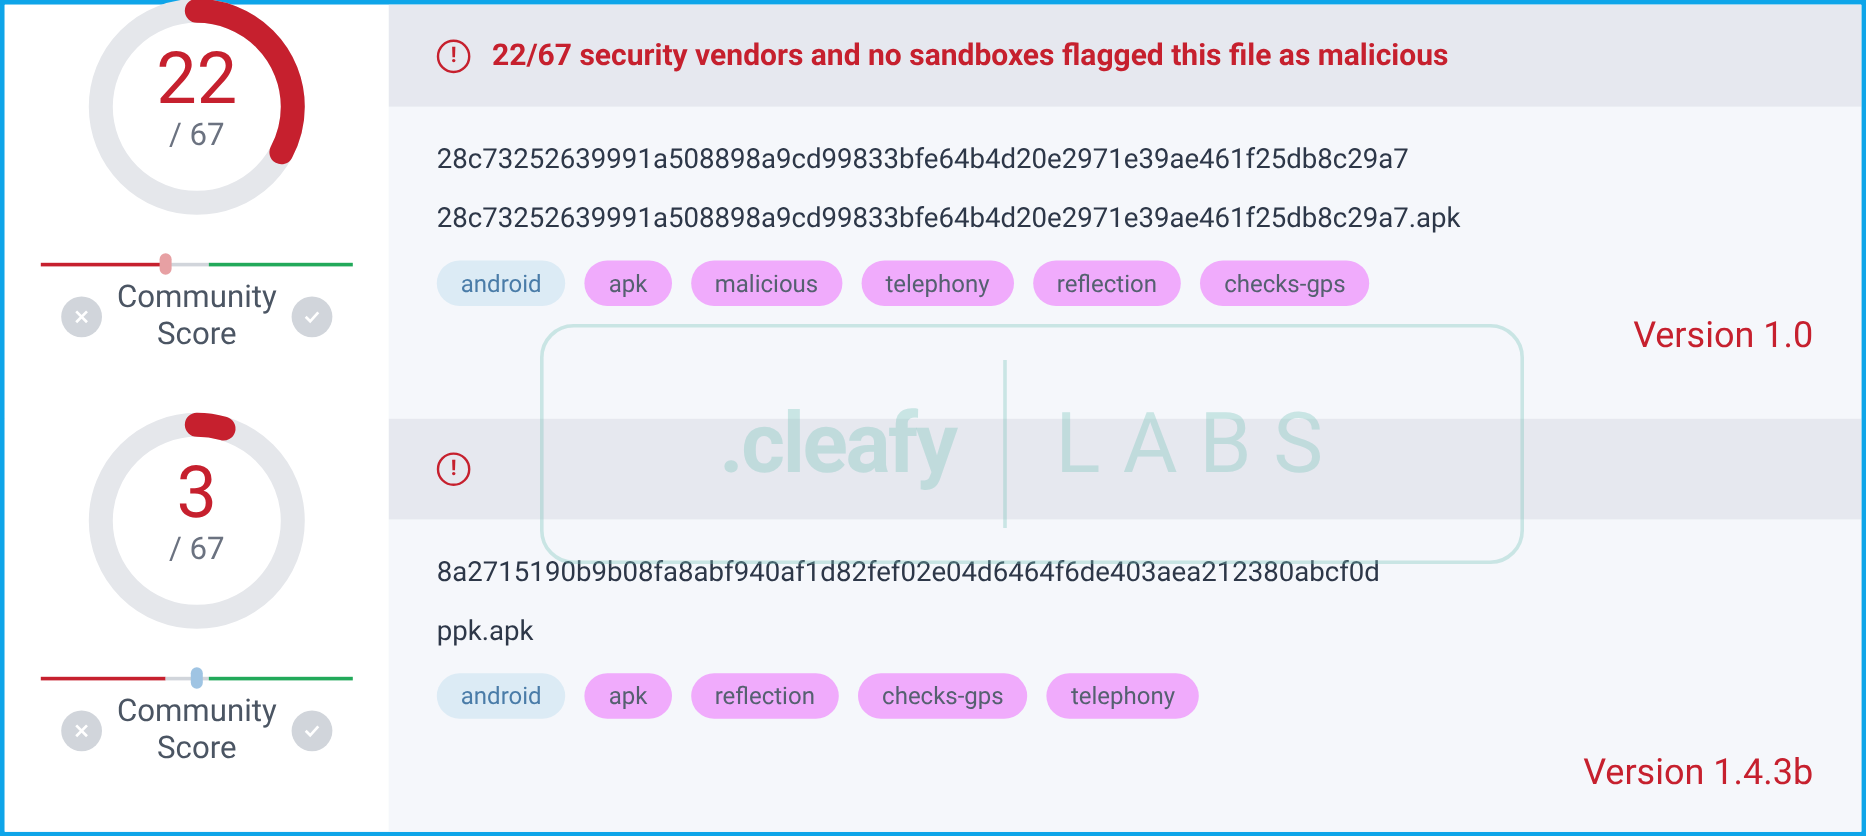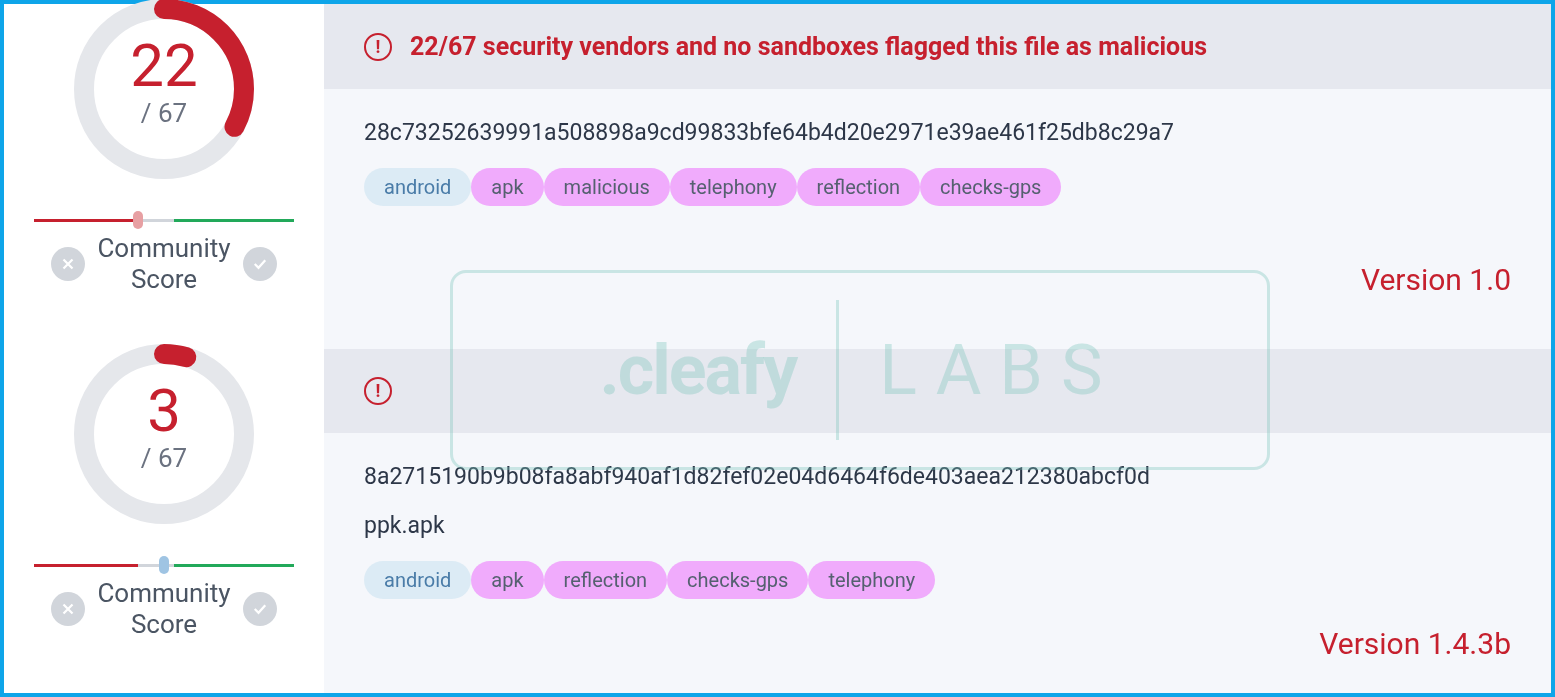--- a/index.html
+++ b/index.html
@@ -132,20 +132,21 @@
   }
   .hash-line {
     font-size: 23px;
     color: #2d3748;
     margin-bottom: 22px;
     word-break: break-all;
     font-weight: 400;
   }
   .tags-row {
     display: flex;
+    gap: 16px;
     align-items: center;
     flex-wrap: wrap;
   }
   .tag {
     padding: 7px 20px;
     border-radius: 22px;
     font-size: 20px;
     background: #f0abfc;
     color: #556070;
   }
@@ -161,21 +162,21 @@
     font-weight: 400;
   }
   .version-label.v1 { bottom: 52px; }
   .version-label.v2 { bottom: 32px; }
 
   .watermark {
     position: absolute;
     left: 450px; top: 270px;
     width: 820px; height: 200px;
     border: 3px solid rgba(120,195,185,0.35);
-    border-radius: 16px;
+    border-radius: 28px;
     display:flex; align-items:center; justify-content:center;
     gap: 40px;
     pointer-events:none;
     z-index: 50;
   }
   .watermark .wm-left {
     font-size: 70px; font-weight:700;
     color: rgba(120,195,185,0.35);
     letter-spacing: -2px;
   }
@@ -227,20 +228,21 @@
         </div>
       </div>
     </div>
     <div class="right-col">
       <div class="alert-bar">
         <div class="alert-icon">!</div>
         <div class="alert-text">22/67 security vendors and no sandboxes flagged this file as malicious</div>
       </div>
       <div class="details">
         <div class="hash-line">28c73252639991a508898a9cd99833bfe64b4d20e2971e39ae461f25db8c29a7</div>
+        <div class="hash-line">28c73252639991a508898a9cd99833bfe64b4d20e2971e39ae461f25db8c29a7.apk</div>
         <div class="tags-row" id="tags-0">
             <span class="tag primary">android</span>
             <span class="tag">apk</span>
             <span class="tag">malicious</span>
             <span class="tag">telephony</span>
             <span class="tag">reflection</span>
             <span class="tag">checks-gps</span>
           </div>
         <div class="version-label v1">Version 1.0</div>
       </div>

